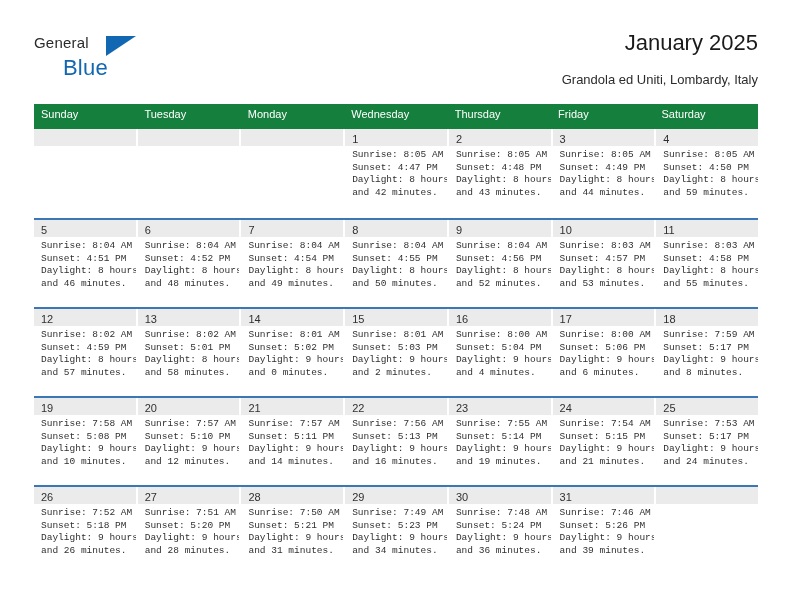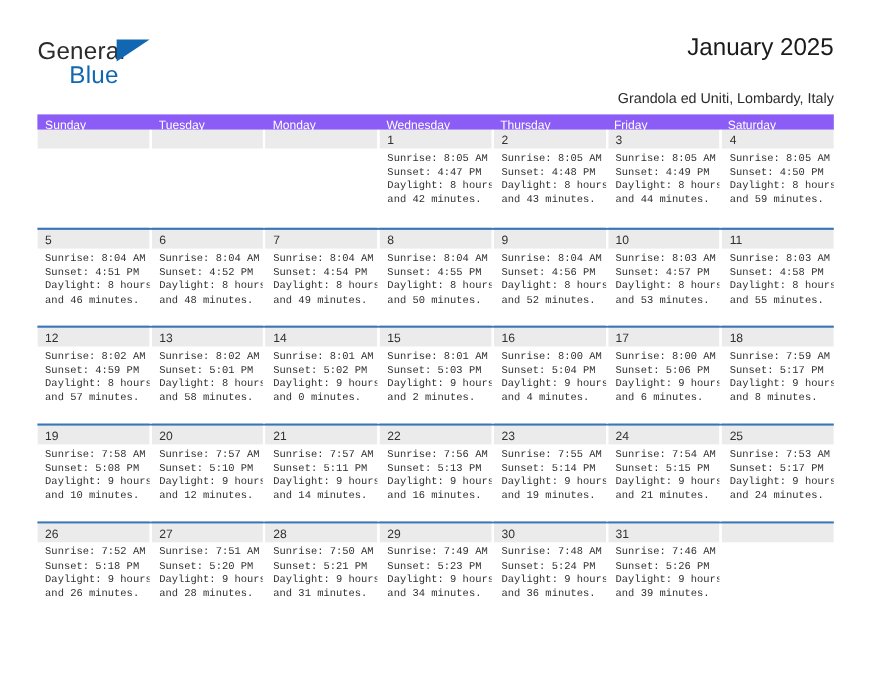--- a/index.html
+++ b/index.html
@@ -33,21 +33,21 @@
     position: absolute;
     left: 0px;
     top: 8px;
     width: 180px;
     height: 56px;
   }
   .logo-general {
     position: absolute;
     left: 0px;
     top: 0px;
-    font-size: 22px;
+    font-size: 15px;
     letter-spacing: 0.2px;
     color: #2b2b2b;
     font-family: "Liberation Sans", sans-serif;
   }
   .logo-tri {
     position: absolute;
     left: 72px;
     top: 2px;
     width: 0;
     height: 0;
@@ -72,36 +72,36 @@
   .cal-title {
     font-size: 22px;
     color: #1a1a1a;
     line-height: 34px;
     white-space: nowrap;
   }
   .cal-subtitle {
     font-size: 13px;
     color: #2b2b2b;
     line-height: 20px;
-    margin-top: 20px;
+    margin-top: 10px;
     white-space: nowrap;
   }
 
   
   .calendar {
     position: absolute;
     left: 34px;
     top: 104px;
     width: 724px;
   }
   .dow-row {
     display: flex;
     width: 100%;
-    background: #8b5cf6;
-    height: 14px;
+    background: #15803d;
+    height: 25px;
   }
   .dow {
     flex: 1 1 0;
     color: #ffffff;
     font-size: 11px;
     line-height: 21px;
     padding-left: 7px;
     box-sizing: border-box;
     white-space: nowrap;
   }

